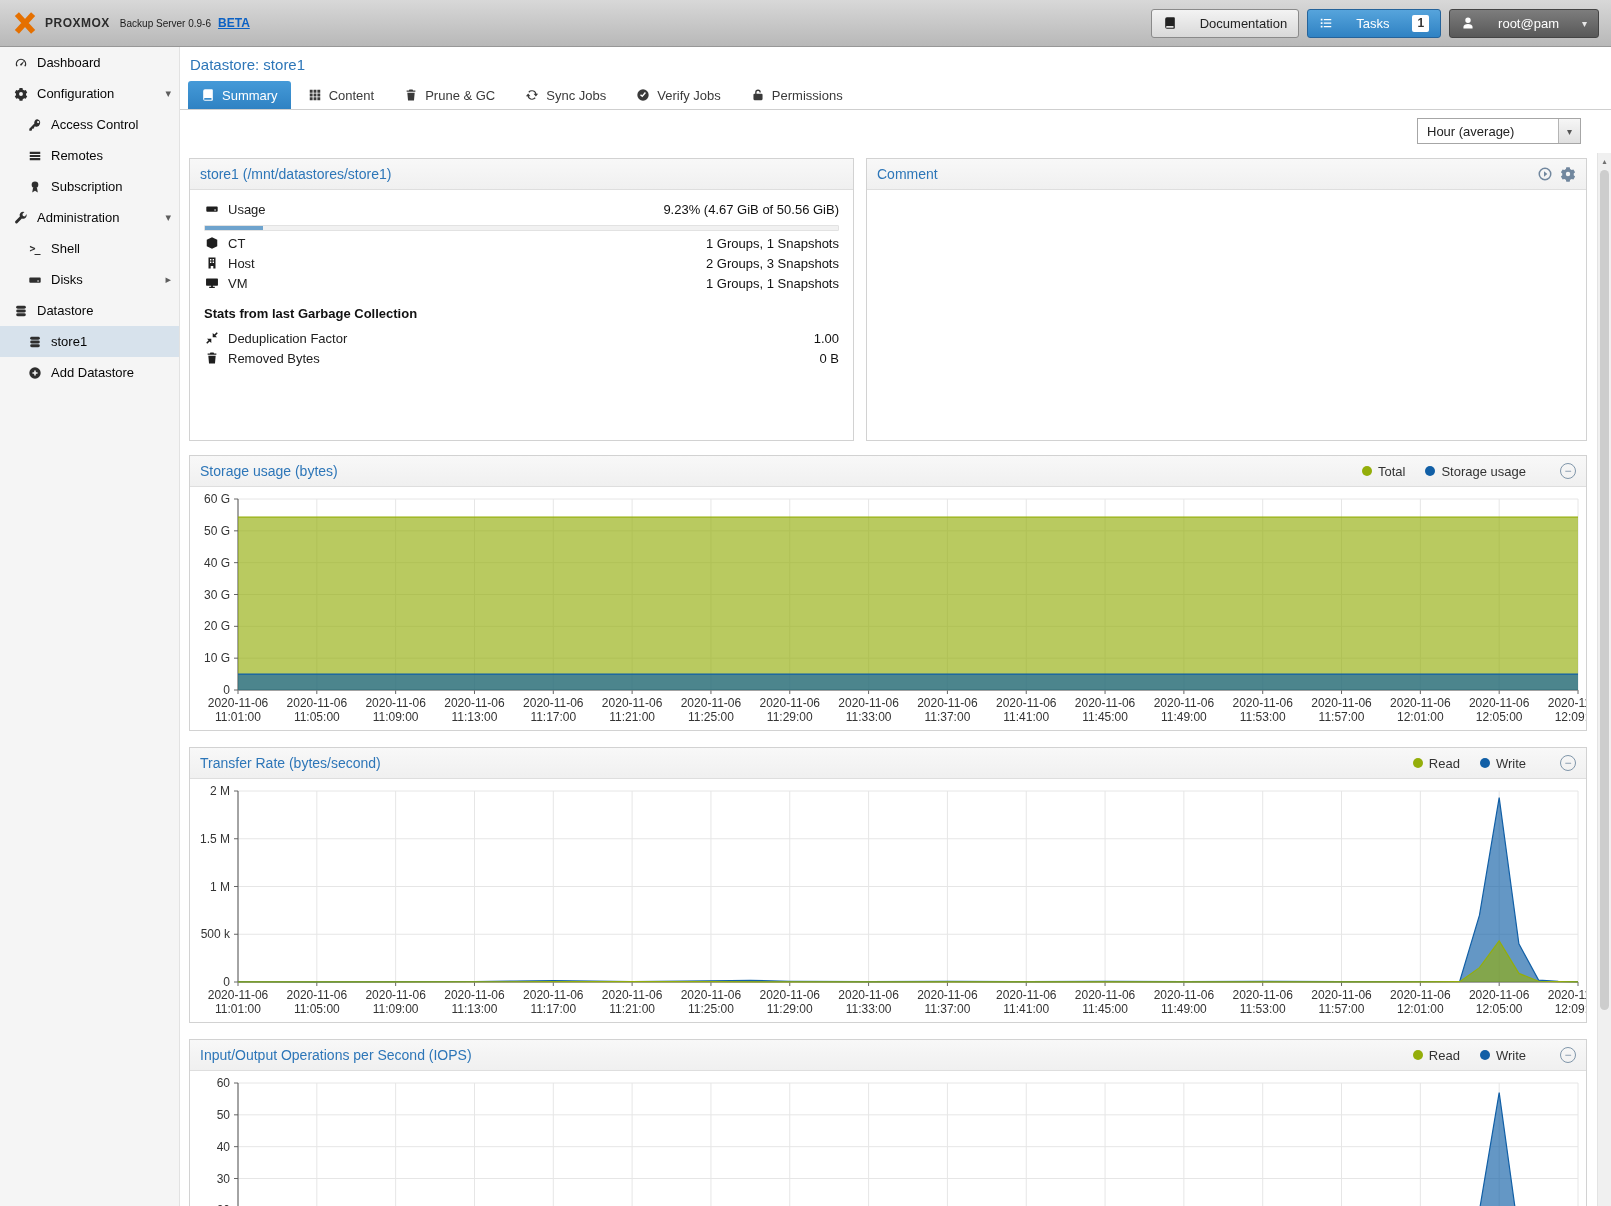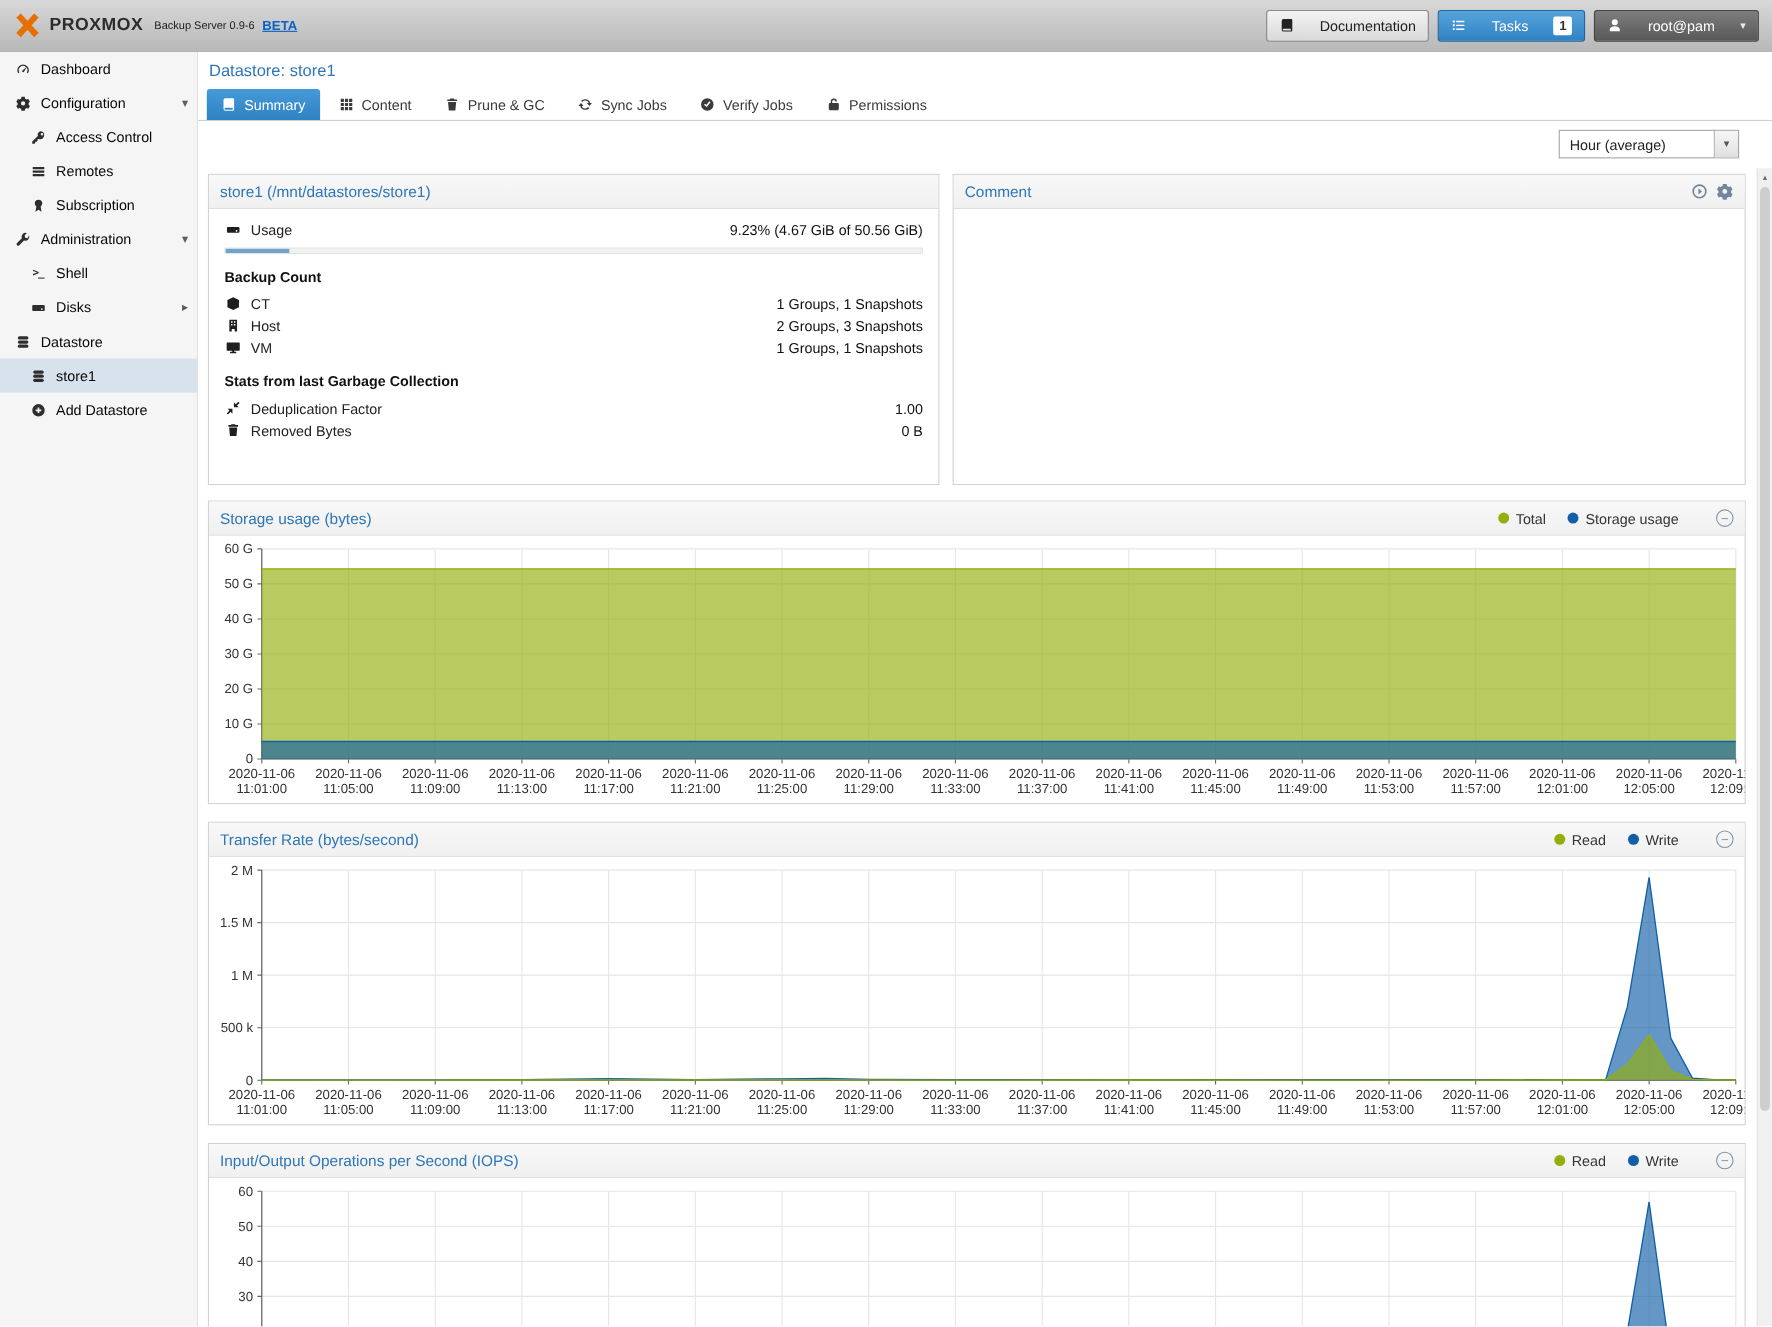--- a/index.html
+++ b/index.html
@@ -5,21 +5,21 @@
   *{box-sizing:border-box;margin:0;padding:0}
   html,body{width:1611px;height:1206px;overflow:hidden}
   body{font-family:"Liberation Sans",sans-serif;font-size:13px;color:#212121;background:#fff;position:relative}
   .icn-svg{width:14px;height:14px;fill:currentColor;display:block}
   .svg-defs{position:absolute;width:0;height:0;overflow:hidden}
 
   
   .topbar{position:absolute;top:0;left:0;right:0;height:47px;background:linear-gradient(180deg,#d8d8d8,#b8b8b8);border-bottom:1px solid #979797;display:flex;align-items:center;padding:0 12px;z-index:20}
   .logo{display:flex;align-items:center;gap:7px}
   .logo-x{width:26px;height:26px}
-  .logo-text{font-weight:bold;font-size:16px;letter-spacing:.5px;color:#2c2c2c}
+  .logo-text{font-weight:bold;font-size:12px;letter-spacing:.5px;color:#2c2c2c}
   .version{margin-left:10px;font-size:10px;color:#1c1c1c}
   .beta{margin-left:7px;font-size:12px;font-weight:bold;color:#0b61c4;text-decoration:underline;cursor:pointer}
   .topbar-right{margin-left:auto;display:flex;gap:8px;align-items:center}
   .tb-btn{display:flex;align-items:center;gap:23px;height:29px;padding:0 11px;border-radius:3px;border:1px solid #8a8a8a;background:linear-gradient(#f3f3f3,#d9d9d9);font-size:13px;color:#222;cursor:pointer;font-family:inherit}
   .tb-btn.blue{background:linear-gradient(#56a4dc,#2f82c3);border-color:#25639a;color:#fff}
   .tb-btn.dark{background:linear-gradient(#7d7d7d,#585858);border-color:#444;color:#fff}
   .badge{background:#fff;color:#333;border-radius:2px;padding:0 5px;font-size:12px;line-height:17px;font-weight:bold}
   .chev{font-size:10px;opacity:.85}
 
   
@@ -365,21 +365,20 @@
                 <use href="#i-hdd"></use>
               </svg>
             </span>
           <span>Usage</span>
           <span class="val">9.23% (4.67 GiB of 50.56 GiB)</span>
         </div>
         <div class="progress">
             <div class="progress-fill" style="width: 9.23%;"></div>
           </div>
 
-        <div class="sec-title">Backup Count</div>
         <div class="kv">
           <span class="nico">
               <svg class="icn-svg">
                 <use href="#i-cube"></use>
               </svg>
             </span>
           <span>CT</span>
           <span class="val">1 Groups, 1 Snapshots</span>
         </div>
         <div class="kv">

